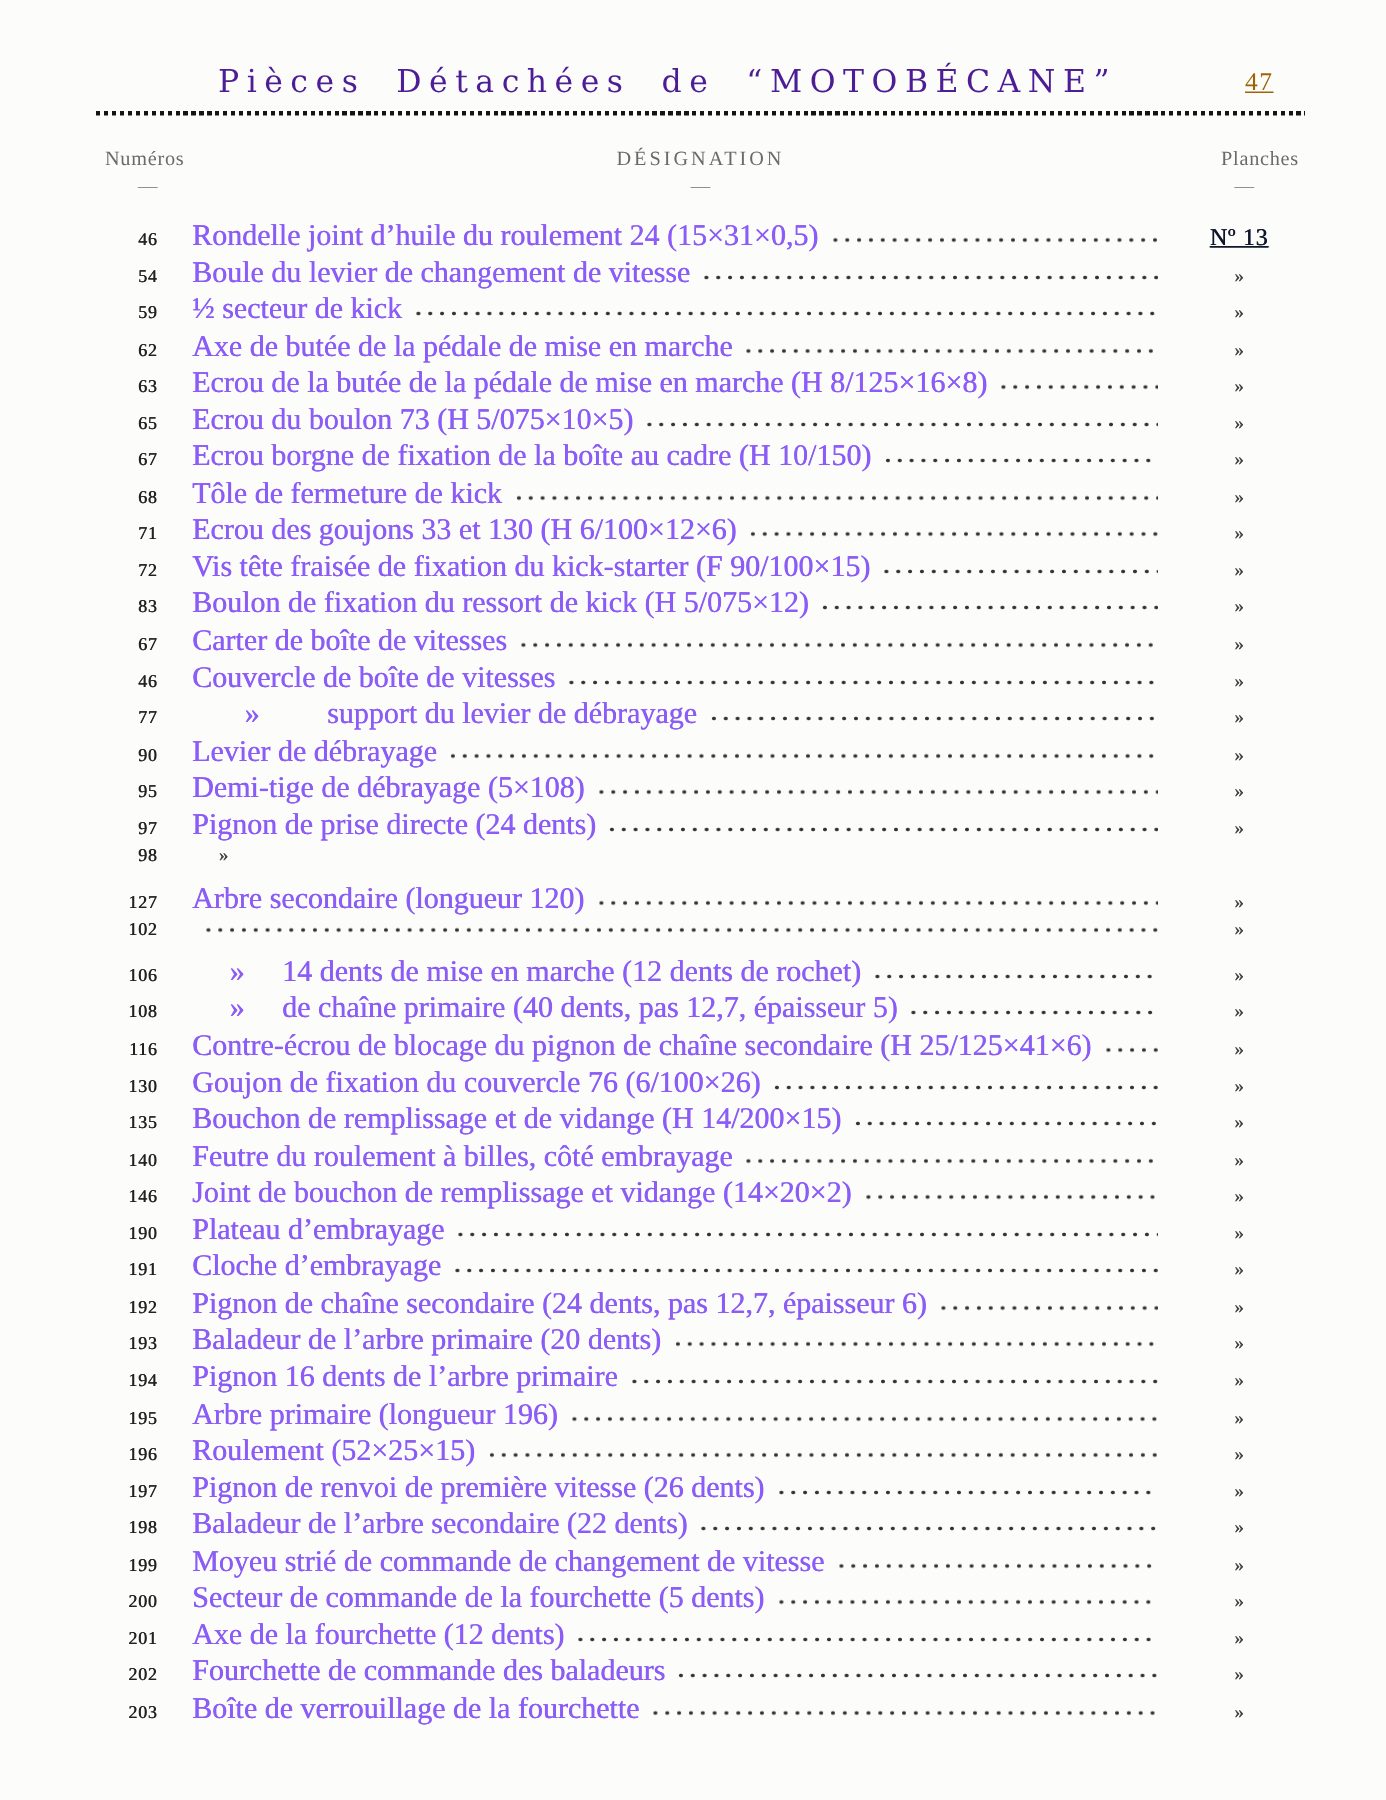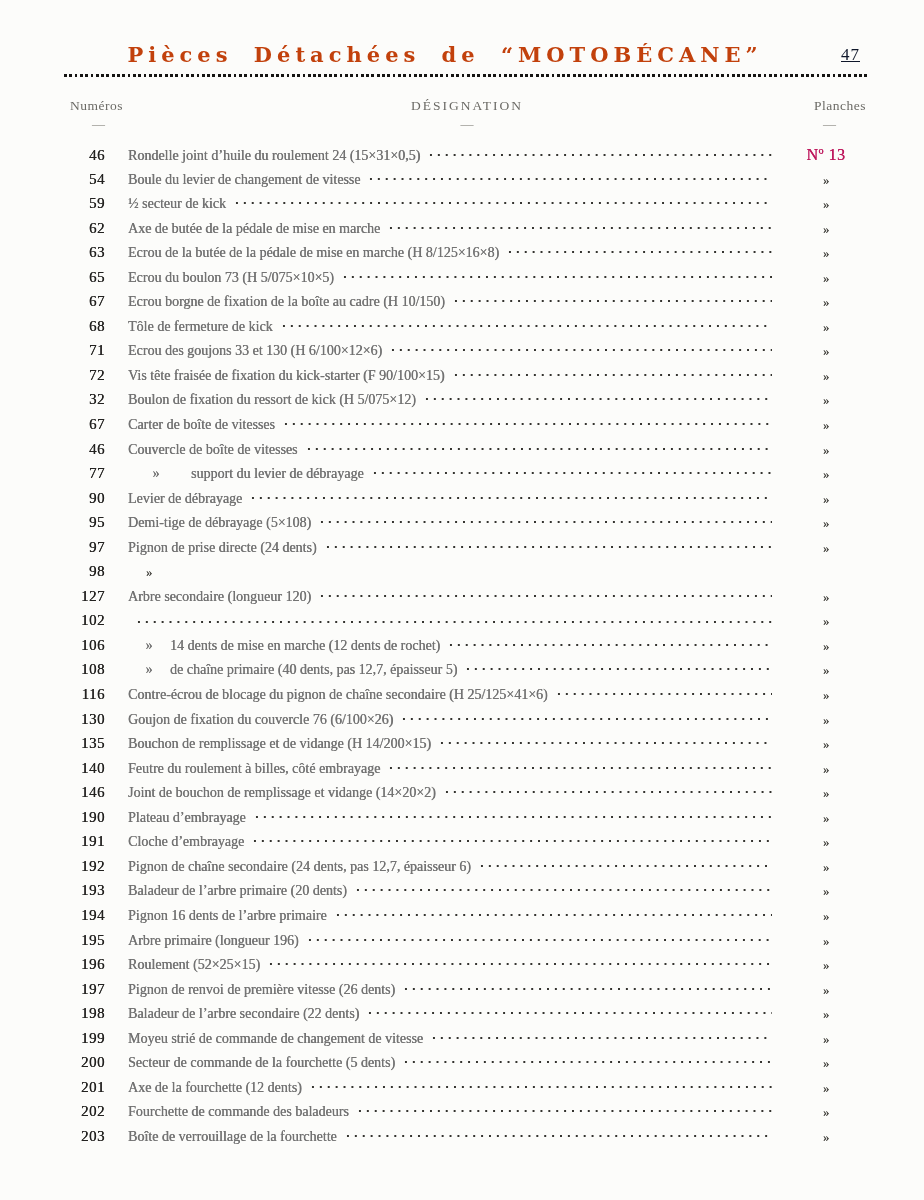--- a/index.html
+++ b/index.html
@@ -13,30 +13,30 @@
     overflow:hidden;
   }
   .content { position:absolute; left:64px; top:0; width:806px; }
 
   
   .masthead { position:relative; margin-top:42px; height:28px; }
   .page-title {
     text-align:center;
     padding-left:26px; padding-right:70px;
     font-family:"DejaVu Serif","Liberation Serif",serif;
-    font-weight:700;
+    font-weight:400;
     font-size:21px;
     letter-spacing:5px;
     word-spacing:9px;
-    color:#c2410c;
+    color:#4c1d95;
     white-space:nowrap;
   }
   .page-num {
-    position:absolute; right:10px; top:3px;
-    font-size:17px; color:#0f172a; letter-spacing:1px;text-decoration:underline;
+    position:absolute; right:21px; top:3px;
+    font-size:17px; color:#a16207; letter-spacing:1px;text-decoration:underline;
   }
   .dotted-rule {
     margin-top:3px;
     height:5px;
     background-image:repeating-linear-gradient(to right,#151412 0 2.8px,transparent 2.8px 5.3px);
     background-position:0 60%;
     background-size:100% 3.4px;
     background-repeat:no-repeat;
   }
 
@@ -50,47 +50,47 @@
   .col-designation .lbl { letter-spacing:2px; }
   .col-planches { width:130px; text-align:right; }
   .col-planches .lbl { padding-right:4px; letter-spacing:0.5px; }
   .col-planches .dash { padding-right:34px; }
 
   
   .tbody { margin-top:14px; }
   .row { display:flex; align-items:baseline; height:24.55px; }
   .num {
     width:41px; text-align:right;
-    font-size:15px; color:#232220;
+    font-size:12px; color:#232220;
     text-shadow:0.35px 0 0 currentColor;
     letter-spacing:0.5px;
   }
   .desig { flex:1; display:flex; align-items:baseline; padding-left:23px; min-width:0; }
   .dtext {
     white-space:nowrap;
-    font-size:14px; color:#737373;
+    font-size:20px; color:#8b5cf6;
     text-shadow:0.3px 0 0 currentColor;
   }
   .leader {
     flex:1;
     height:6px;
     align-self:flex-end;
     margin:0 10px 6px 7px;
     background-image:radial-gradient(circle,#34332f 1.05px,transparent 1.45px);
     background-size:7.9px 6px;
     background-position:0 100%;
     background-repeat:repeat-x;
     min-width:0;
   }
   .planche {
     width:88px; text-align:center;
     font-size:12.5px; color:#45443f;
     text-shadow:0.3px 0 0 currentColor;
   }
-  .row:first-child .planche { font-size:16px; color:#be185d; letter-spacing:0.5px; }
+  .row:first-child .planche { font-size:16px; color:#0f172a; letter-spacing:0.5px;text-decoration:underline; }
 </style>
 </head>
 <body>
 
 <div class="page">
   <div class="content">
 
     <div class="masthead">
       <div class="page-title">Pièces Détachées de “MOTOBÉCANE”</div>
       <div class="page-num">47</div>
@@ -198,21 +198,21 @@
   <div class="row">
     <span class="num">72</span>
     <span class="desig">
       <span class="dtext">Vis tête fraisée de fixation du kick-starter (F 90/100×15)</span>
       <span class="leader"></span>
     </span>
     <span class="planche">»</span>
   </div>
 
   <div class="row">
-    <span class="num">32</span>
+    <span class="num">83</span>
     <span class="desig">
       <span class="dtext">Boulon de fixation du ressort de kick (H 5/075×12)</span>
       <span class="leader"></span>
     </span>
     <span class="planche">»</span>
   </div>
 
   <div class="row">
     <span class="num">67</span>
     <span class="desig">

